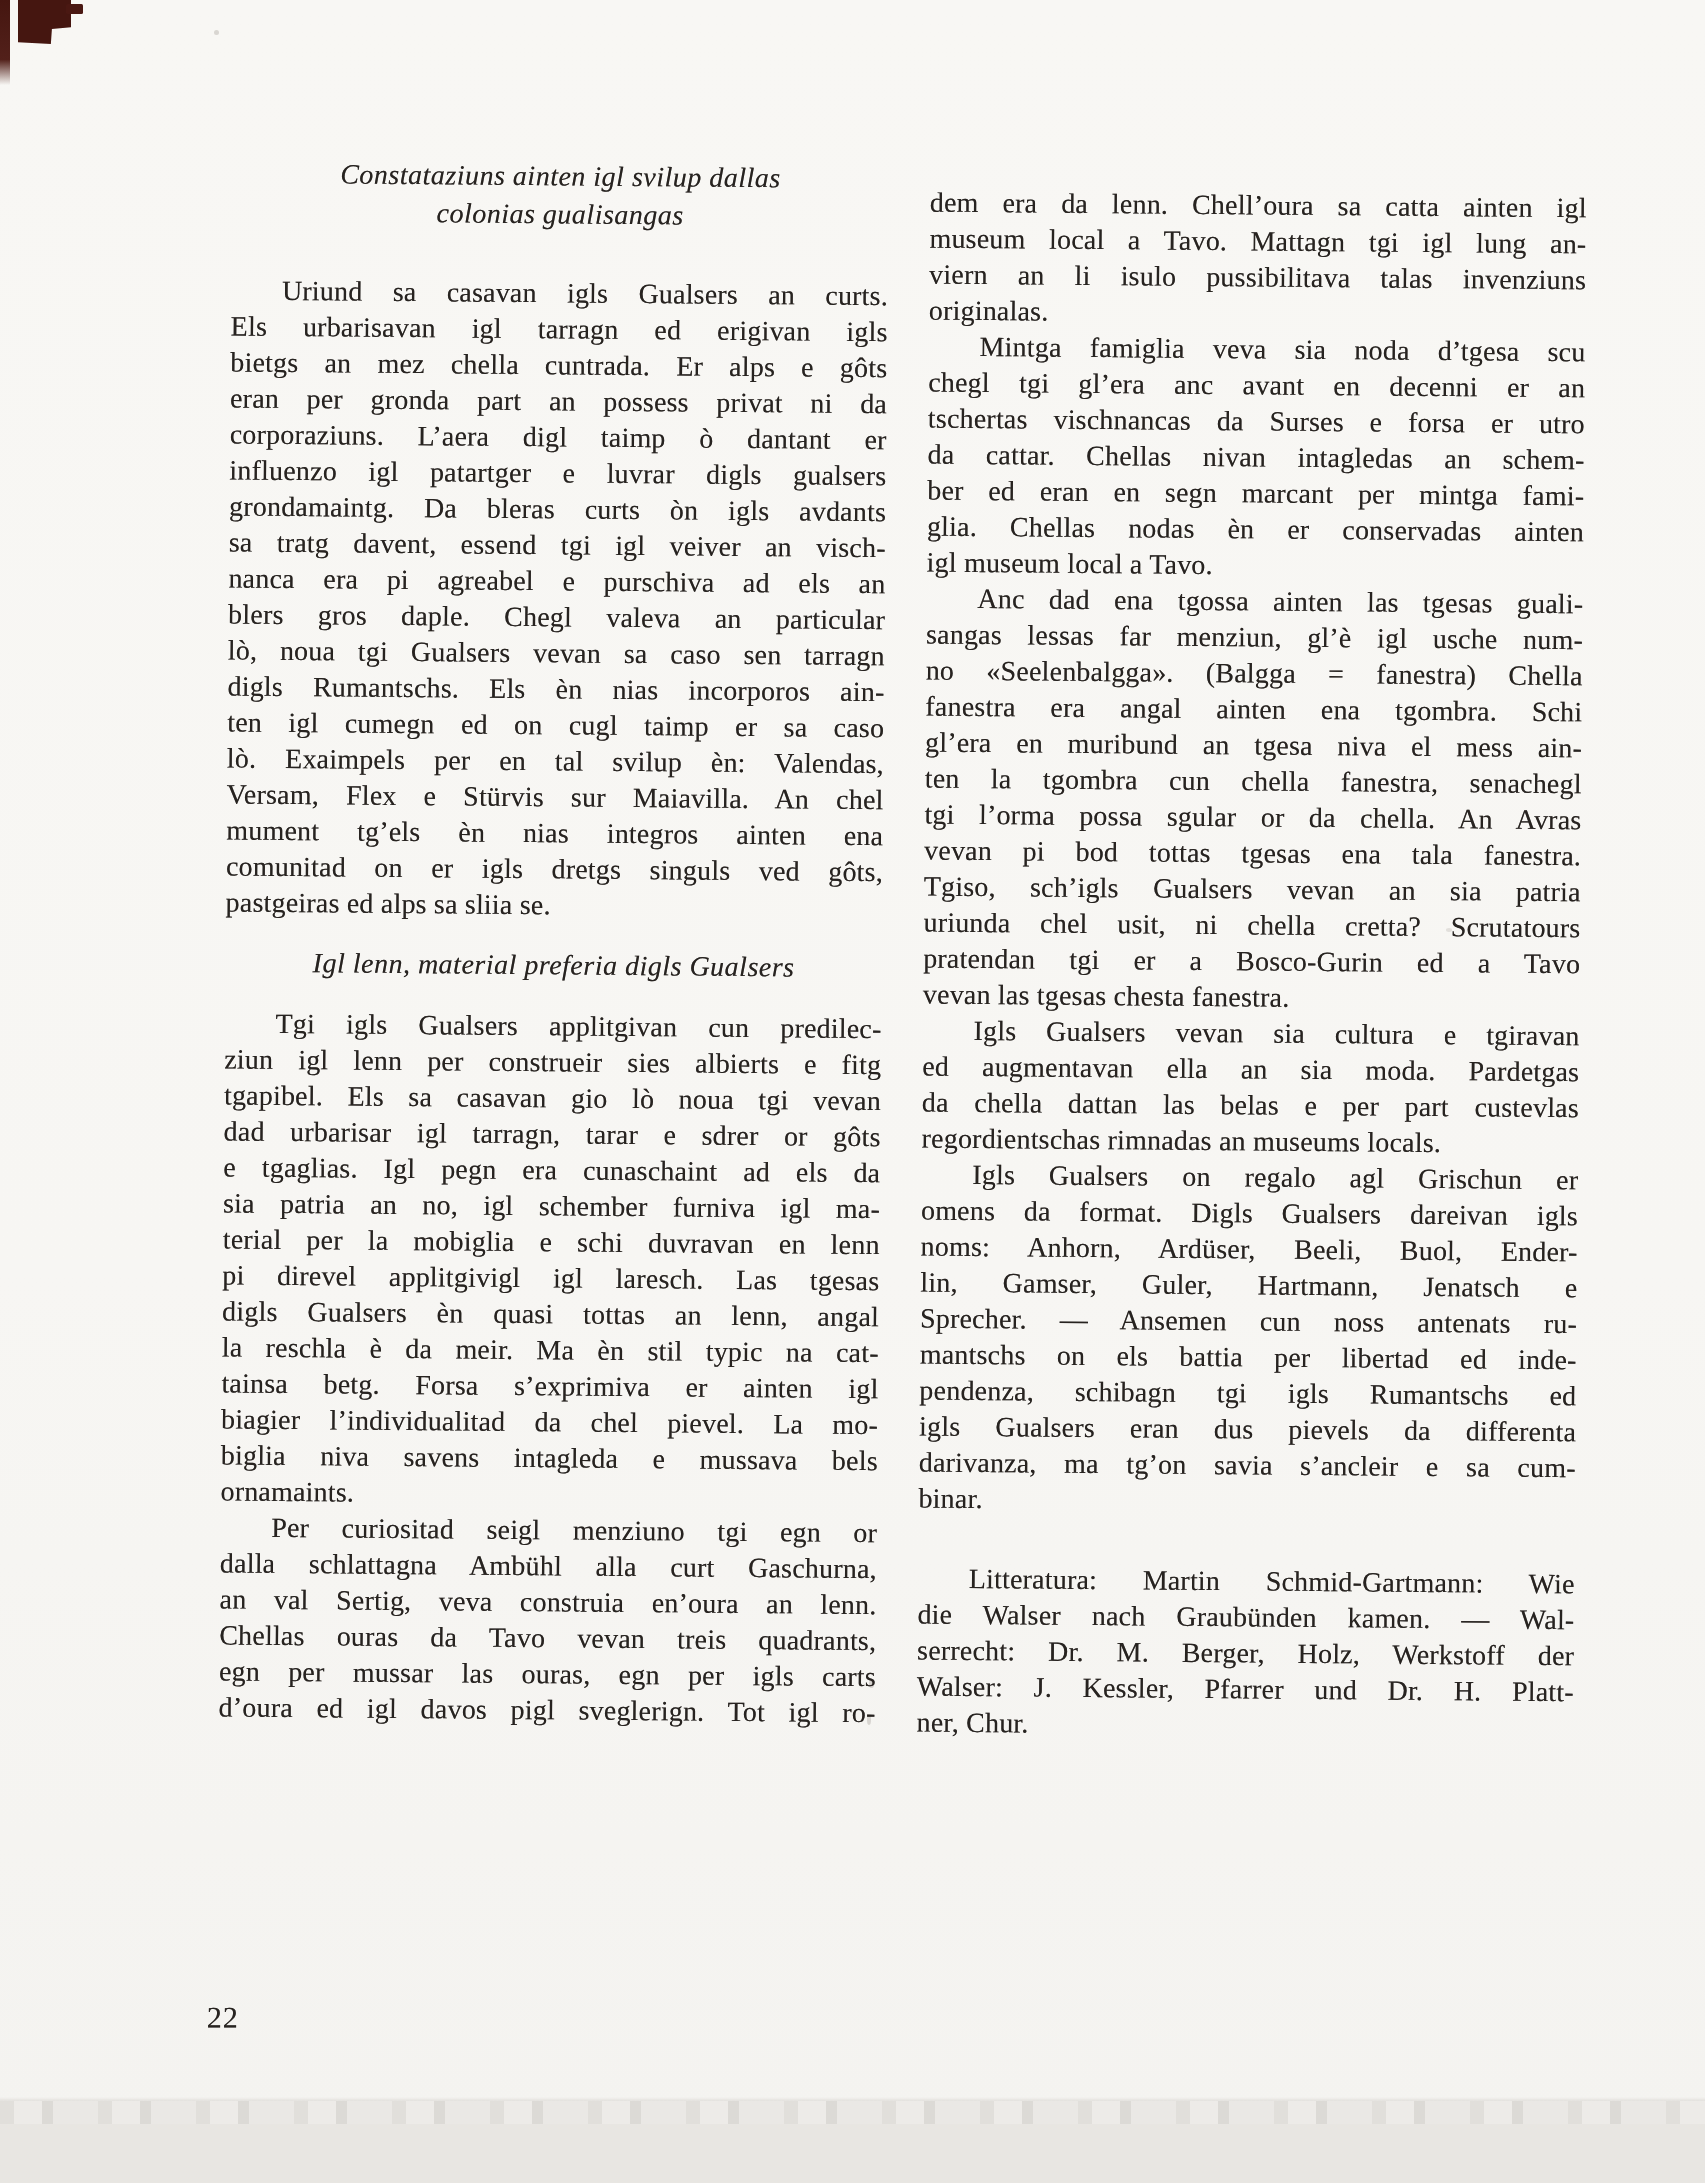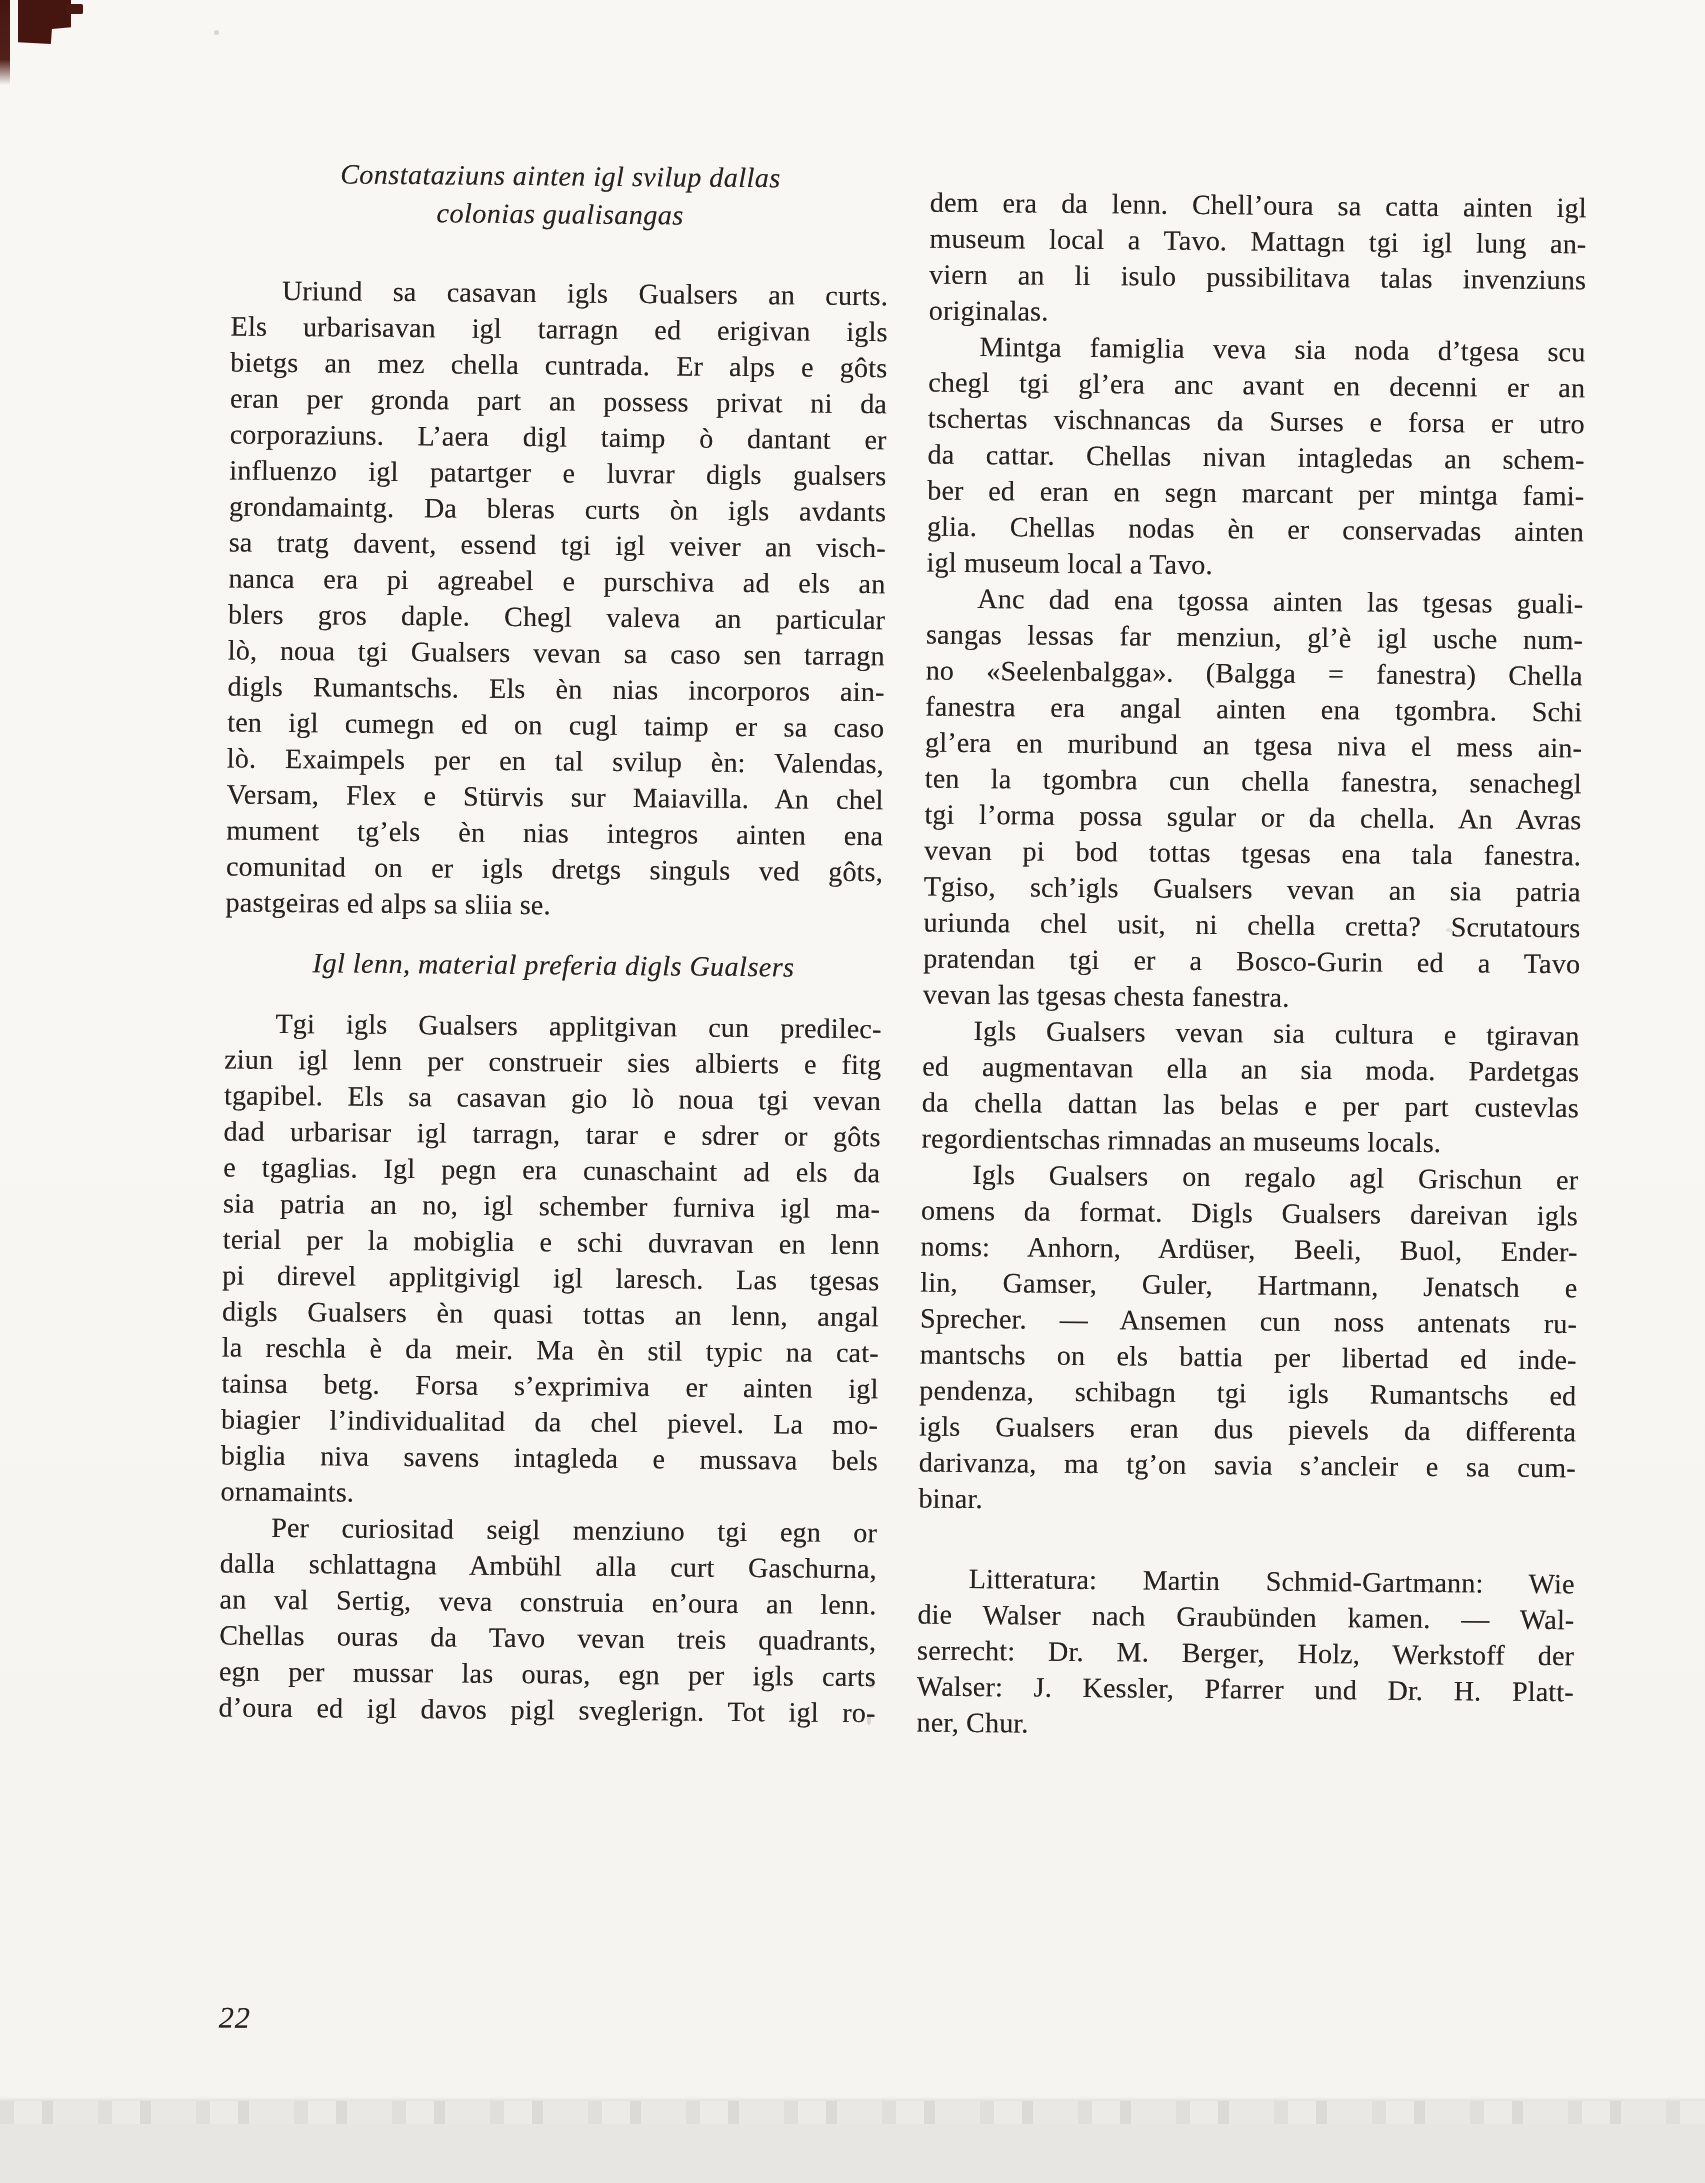--- a/index.html
+++ b/index.html
@@ -40,25 +40,24 @@
   .heading{
     font-style:italic;
     text-align:center;
     letter-spacing:0.5px;
   }
   .heading .line{line-height:38px;text-align:center;}
   .heading.first{margin-bottom:42px;}
   .heading.mid{margin-top:23px;margin-bottom:24px;}
   .gap-before{margin-top:44px;}
   .page-number{
-    position:absolute;left:228px;top:2006px;
+    position:absolute;left:216px;top:2006px;
     font-size:30px;
     letter-spacing:0.8px;
     text-shadow:0 0 0.5px rgba(39,35,32,0.55);
-    font-style:italic;
   }
   
   .corner-blob{
     position:absolute;left:18px;top:0;width:53px;height:44px;
     background:#451610;
     clip-path:polygon(0 0,100% 0,100% 62%,64% 66%,62% 100%,0 96%);
   }
   .corner-blob2{
     position:absolute;left:66px;top:3.8px;width:16.6px;height:9.8px;
     background:#4a1812;border-radius:1.5px;

